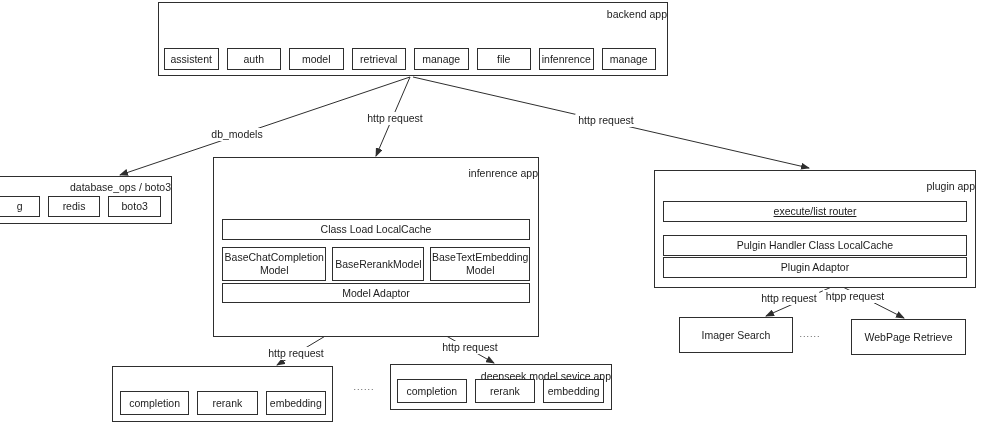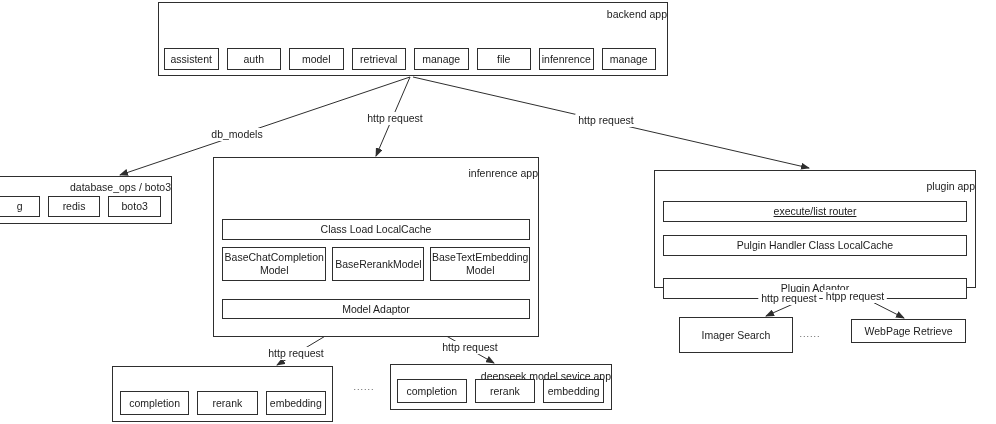--- a/index.html
+++ b/index.html
@@ -65,33 +65,33 @@
   </div>
 
   <div class="node" style="left:213px;top:157px;width:326px;height:180px;">
     <div class="node-title" style="top:9px;">infenrence app</div>
     <div class="subbox rowbox" style="top:61px;">Class Load LocalCache</div>
     <div class="flexrow" style="left:8px;right:8px;top:89px;height:34px;">
       <div class="subbox wrap" style="flex:1.06;">BaseChatCompletion Model</div>
       <div class="subbox wrap" style="flex:0.93;">BaseRerankModel</div>
       <div class="subbox wrap" style="flex:1.01;">BaseTextEmbedding Model</div>
     </div>
-    <div class="subbox rowbox" style="top:141px;height:20px;">Model Adaptor</div>
+    <div class="subbox rowbox" style="top:125px;height:20px;">Model Adaptor</div>
   </div>
 
   <div class="node" style="left:654px;top:170px;width:322px;height:118px;">
     <div class="node-title" style="top:9px;">plugin app</div>
     <div class="subbox rowbox" style="top:30px;text-decoration:underline;">execute/list router</div>
     <div class="subbox rowbox" style="top:64px;">Pulgin Handler Class LocalCache</div>
-    <div class="subbox rowbox" style="top:86px;margin-top:21px;">Plugin Adaptor</div>
+    <div class="subbox rowbox" style="top:86px;">Plugin Adaptor</div>
   </div>
 
   <div class="subbox" style="position:absolute;left:679px;top:317px;width:114px;height:36px;border-width:1.5px;">Imager Search</div>
   <div class="dots" style="left:794px;top:329px;width:32px;text-align:center;">......</div>
-  <div class="subbox" style="position:absolute;left:851px;top:319px;width:115px;height:24px;border-width:1.5px;">WebPage Retrieve</div>
+  <div class="subbox" style="position:absolute;left:851px;top:319px;width:115px;height:36px;border-width:1.5px;">WebPage Retrieve</div>
 
   <div class="node" style="left:112px;top:366px;width:221px;height:56px;">
     <div class="flexrow" style="left:7px;right:6px;bottom:6px;height:24px;gap:8px;">
       <div class="subbox" style="flex:1.15;">completion</div>
       <div class="subbox">rerank</div>
       <div class="subbox">embedding</div>
     </div>
   </div>
 
   <div class="dots" style="left:348px;top:382px;width:32px;text-align:center;">......</div>

